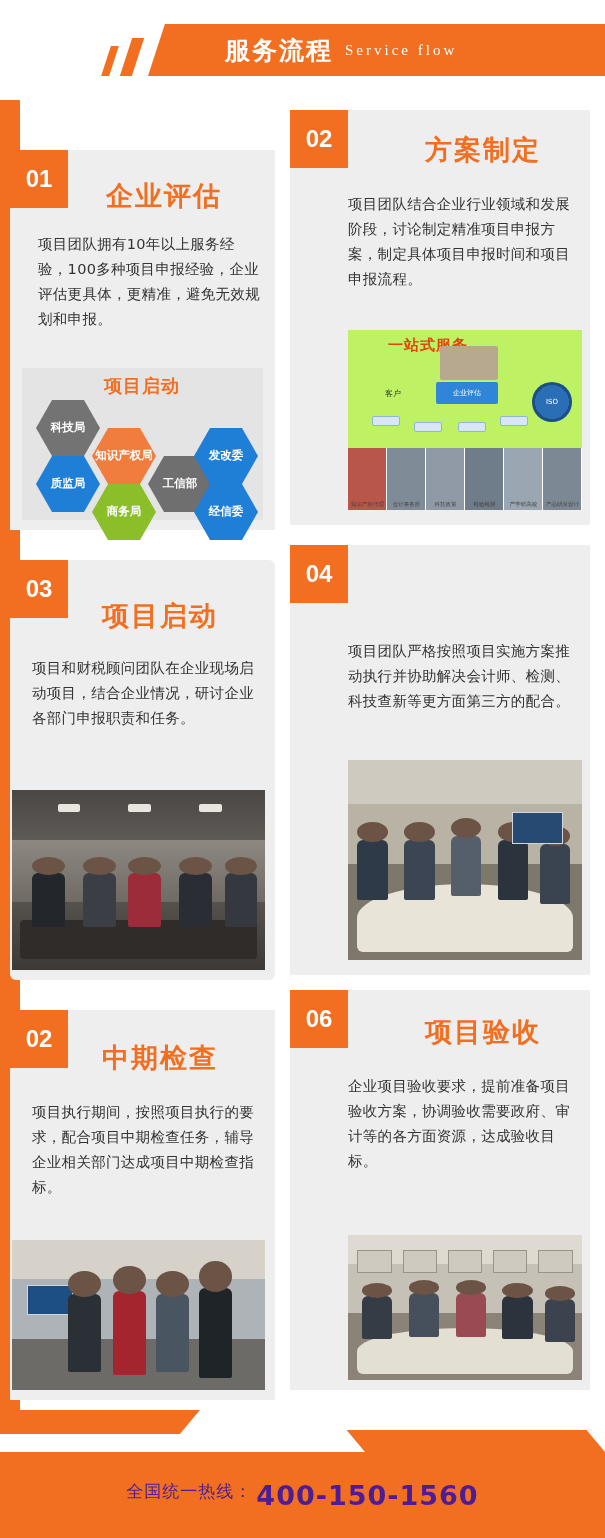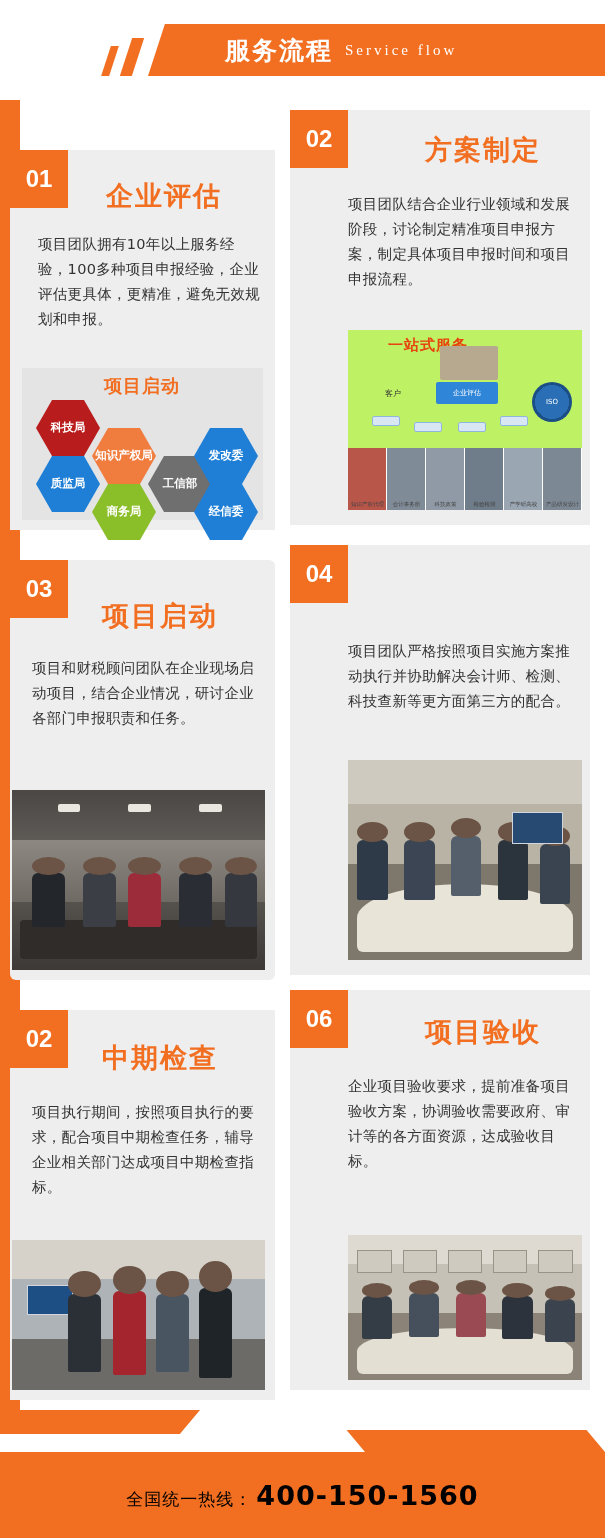--- a/index.html
+++ b/index.html
@@ -53,21 +53,21 @@
     width: 200px; height: 24px; background: #f26f21;
     transform: skewX(-40deg); transform-origin: top left;
   }
 
   
   .footer {
     position: absolute; left: 0; bottom: 0; width: 605px; height: 86px;
     background: #f26f21;
     display: flex; align-items: center; justify-content: center;
   }
-  .footer-inner { display: flex; align-items: flex-end; color: #000000; }
+  .footer-inner { display: flex; align-items: flex-start; color: #4c1d95; }
   .footer-label { font-size: 17px; letter-spacing: 1px; }
   .footer-phone { font-size: 27px; font-weight: bold; letter-spacing: 1px; margin-left: 4px; }
   .footer-notch {
     position: absolute; right: 0; bottom: 86px;
     width: 240px; height: 22px; background: #f26f21;
     transform: skewX(40deg); transform-origin: bottom right;
   }
 
   
   .card {
@@ -129,21 +129,21 @@
     letter-spacing: 1px;
   }
   .hex {
     position: absolute;
     width: 64px; height: 56px;
     clip-path: polygon(25% 0%, 75% 0%, 100% 50%, 75% 100%, 25% 100%, 0% 50%);
     display: flex; align-items: center; justify-content: center;
     color: #ffffff; font-size: 11.5px; font-weight: bold;
     text-align: center; line-height: 1.15;
   }
-  .hx1 { left: 14px;  top: 32px;  background: #b91c1c; }
+  .hx1 { left: 14px;  top: 32px;  background: #737373; }
   .hx2 { left: 14px;  top: 88px;  background: #1f7fd6; }
   .hx3 { left: 70px;  top: 60px;  background: #f07c3e; }
   .hx4 { left: 70px;  top: 116px; background: #8bbf2a; }
   .hx5 { left: 126px; top: 88px;  background: #6f6f6f; }
   .hx6 { left: 172px; top: 60px;  background: #1f7fd6; }
   .hx7 { left: 172px; top: 116px; background: #1f7fd6; }
 
   
   .photo { position: absolute; overflow: hidden; }
 

